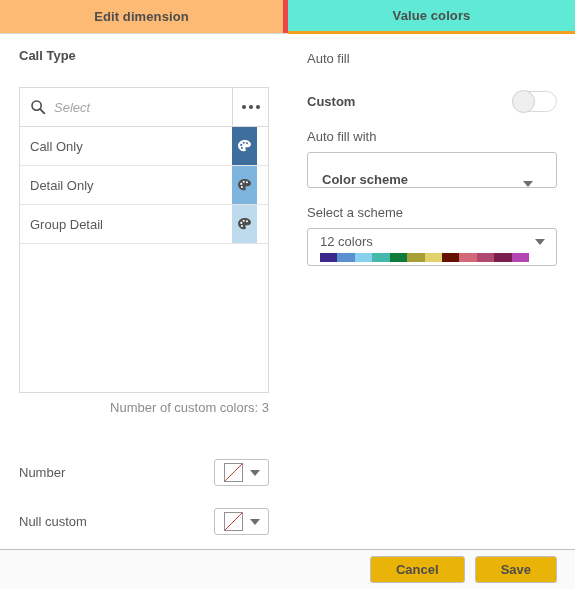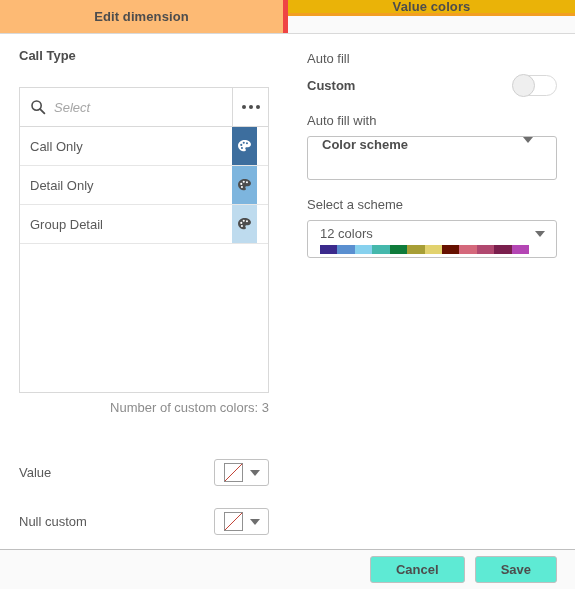--- a/index.html
+++ b/index.html
@@ -34,24 +34,24 @@
     color: #4d4d4d;
     background: #fdba74;
     border-right: 5px solid #ef4444;
     box-sizing: border-box;
     height: 33px;
     cursor: pointer;
     letter-spacing: .1px;
   }
   .tab.active {
     flex: 1 1 auto;
-    background: #eab308;
+    background: #5eead4;
     border-right: none;
     border-bottom: 3px solid #f29e22;
-    height: 16px;
+    height: 34px;
     margin-bottom: -1px;
   }
 
   
   .content {
     display: flex;
     height: 515px;
     box-sizing: border-box;
   }
   .col-left {
@@ -209,21 +209,21 @@
     font-size: 13px;
     color: #595959;
     margin-top: 17px;
     margin-bottom: 0;
   }
   .field-label.first { }
 
   .toggle-row {
     display: flex;
     align-items: center;
-    margin-top: 9px;
+    margin-top: 25px;
   }
   .toggle-label {
     flex: 1 1 auto;
     font-size: 13px;
     font-weight: bold;
     color: #4d4d4d;
   }
   .switch {
     width: 44px;
     height: 21px;
@@ -242,26 +242,26 @@
     width: 23px;
     height: 23px;
     border-radius: 50%;
     background: #efefef;
     border: 1px solid #d0d0d0;
     box-sizing: border-box;
   }
 
   .select {
     margin-top: 8px;
-    height: 44px;
+    height: 36px;
     border: 1px solid #c2c2c2;
     border-radius: 3px;
     background: #ffffff;
     display: flex;
-    align-items: flex-start;
+    align-items: flex-end;
     padding: 0 23px 0 14px;
     box-sizing: border-box;
     cursor: pointer;
   }
   .select-text {
     flex: 1 1 auto;
     font-size: 13px;
     font-weight: bold;
     color: #4d4d4d;
   }
@@ -318,21 +318,21 @@
     align-items: center;
     justify-content: flex-end;
     padding-right: 18px;
     box-sizing: border-box;
   }
   .btn {
     min-width: 70px;
     height: 27px;
     border: 1px solid #bfbfbf;
     border-radius: 3px;
-    background: #5eead4;
+    background: #eab308;
     color: #4d4d4d;
     font-size: 13px;
     font-weight: bold;
     font-family: "Liberation Sans", sans-serif;
     display: flex;
     align-items: center;
     justify-content: center;
     margin-left: 10px;
     cursor: pointer;
     padding: 0 25px;
@@ -414,21 +414,21 @@
             </svg>
           </div>
         </div>
 
       </div>
     </div>
 
     <div class="custom-count">Number of custom colors: 3</div>
 
     <div class="pick-row" style="margin-top:44px">
-      <div class="pick-label">Value</div>
+      <div class="pick-label">Number</div>
       <div class="color-picker">
         <svg class="nocolor-box" viewBox="0 0 20 20">
           <rect x="0.5" y="0.5" width="19" height="19" fill="#ffffff" stroke="#8c8c8c" stroke-width="1"></rect>
           <line x1="1" y1="19" x2="19" y2="1" stroke="#c0392b" stroke-width="1"></line>
         </svg>
         <span class="picker-caret"></span>
       </div>
     </div>
 
     <div class="pick-row">

